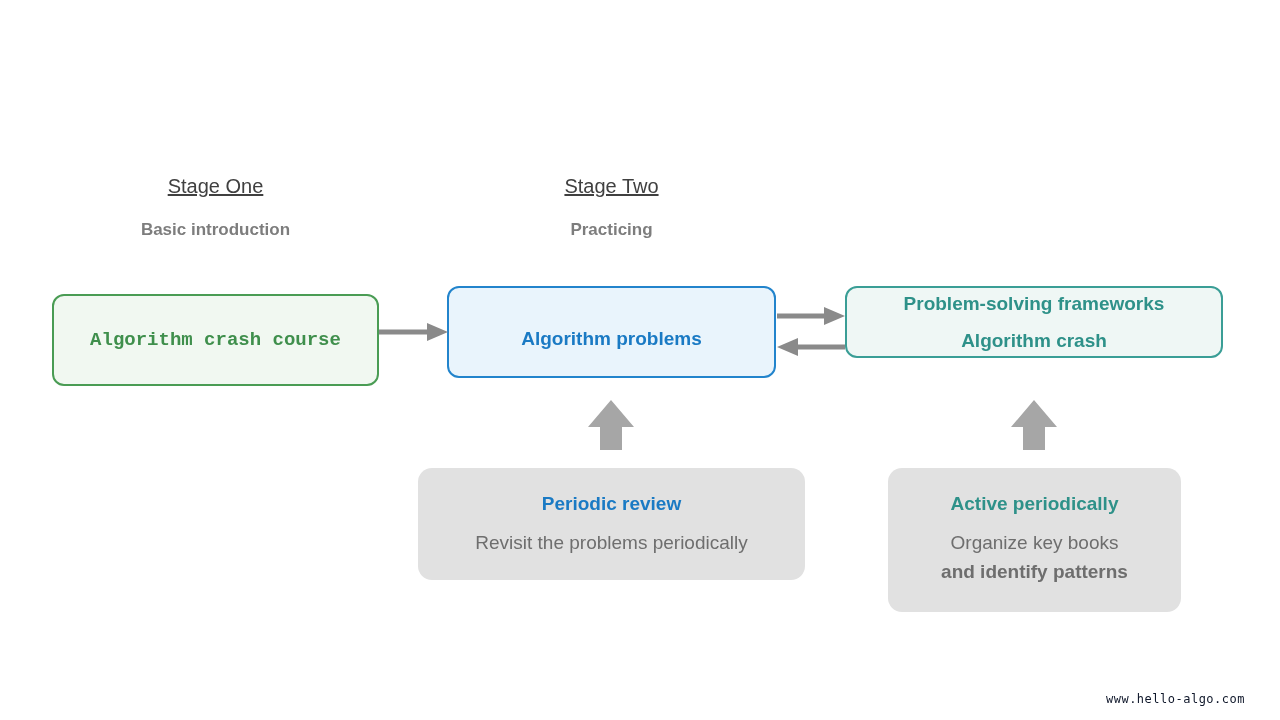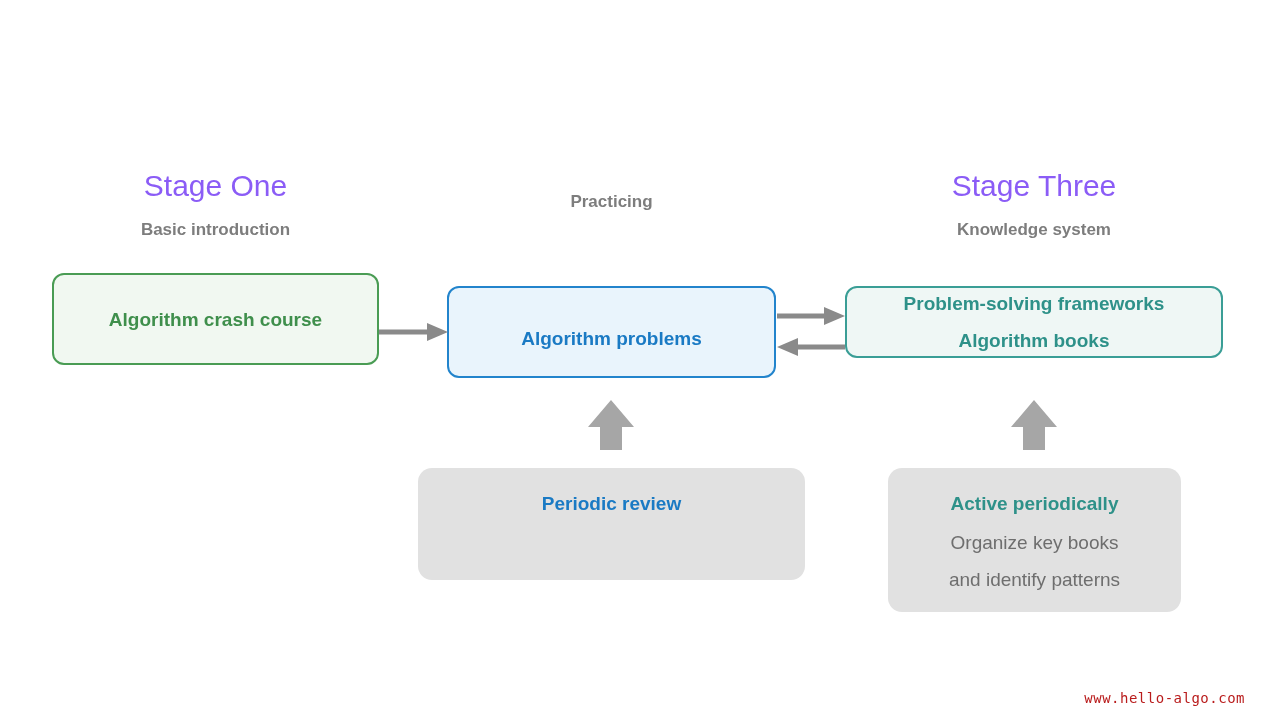--- a/index.html
+++ b/index.html
@@ -20,25 +20,26 @@
     position: absolute;
     inset: 0;
   }
 
   
   .stage-col {
     position: absolute;
     text-align: center;
   }
   .stage-title {
-    font-size: 30px;
+    font-size: 20px;
     font-weight: 400;
-    color: #8b5cf6;
+    color: #404040;
     line-height: 28px;
     white-space: nowrap;
+    text-decoration: underline;
   }
   .stage-sub {
     font-size: 17px;
     font-weight: bold;
     color: #7d7d7d;
     line-height: 22px;
     margin-top: 19px;
     white-space: nowrap;
   }
 
@@ -115,66 +116,64 @@
     inset: 0;
     pointer-events: none;
   }
 
   
   .watermark {
     position: absolute;
     right: 35px;
     bottom: 14px;
     font-family: "DejaVu Sans Mono", "Liberation Mono", monospace;
-    font-size: 14px;
+    font-size: 12px;
     letter-spacing: 0.5px;
-    color: #b91c1c;
+    color: #0f172a;
     white-space: nowrap;
   }
 </style>
 </head>
 <body>
 
 <div class="canvas">
 
   <div class="stage-col" style="left:52px; top:172px; width:327px;">
     <div class="stage-title">Stage One</div>
     <div class="stage-sub">Basic introduction</div>
   </div>
 
   <div class="stage-col" style="left:447px; top:172px; width:329px;">
+    <div class="stage-title">Stage Two</div>
     <div class="stage-sub">Practicing</div>
   </div>
 
-  <div class="stage-col" style="left:845px; top:172px; width:378px;">
-    <div class="stage-title">Stage Three</div>
-    <div class="stage-sub">Knowledge system</div>
-  </div>
-
-  <div class="node node-green" style="left:52px; top:273px; width:327px; height:92px;">
+
+  <div class="node node-green" style="left:52px; top:294px; width:327px; height:92px;font-family:Liberation Mono, monospace;">
     <div class="node-label">Algorithm crash course</div>
   </div>
 
   <div class="node node-blue" style="left:447px; top:286px; width:329px; height:92px;">
     <div class="node-label">Algorithm problems</div>
   </div>
 
   <div class="node node-teal" style="left:845px; top:286px; width:378px; height:72px;">
     <div class="node-label">Problem-solving frameworks</div>
-    <div class="node-label">Algorithm books</div>
+    <div class="node-label">Algorithm crash</div>
   </div>
 
   <div class="note" style="left:418px; top:468px; width:387px; height:112px; padding-top:24px;">
     <div class="note-title blue">Periodic review</div>
+    <div class="note-body">Revisit the problems periodically</div>
   </div>
 
   <div class="note" style="left:888px; top:468px; width:293px; height:144px; padding-top:24px;">
     <div class="note-title teal">Active periodically</div>
     <div class="note-body">Organize key books</div>
-    <div class="note-body" style="margin-top:8px;">and identify patterns</div>
+    <div class="note-body" style="margin-top:0;font-weight:bold;">and identify patterns</div>
   </div>
 
   <svg class="arrows" width="1280" height="720" viewBox="0 0 1280 720">
 
     <g>
       <line x1="379" y1="332" x2="433" y2="332" stroke="#8a8a8a" stroke-width="5"></line>
       <polygon points="448,332 427,323 427,341" fill="#8a8a8a"></polygon>
     </g>
 
     <g>

